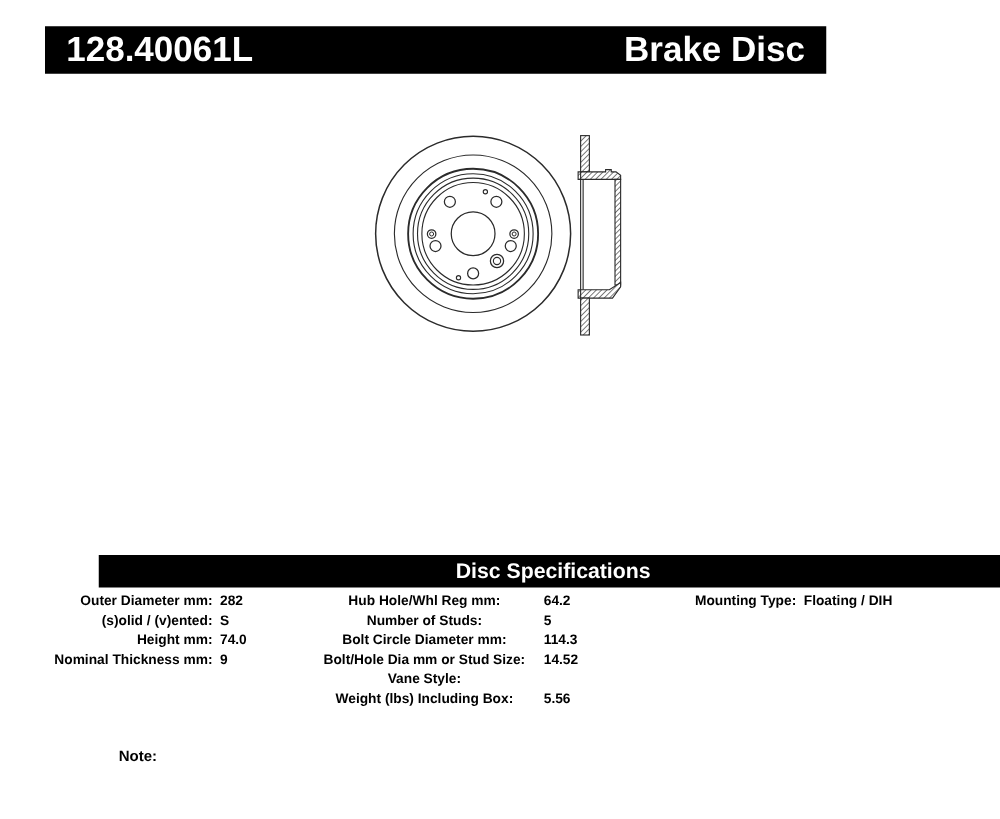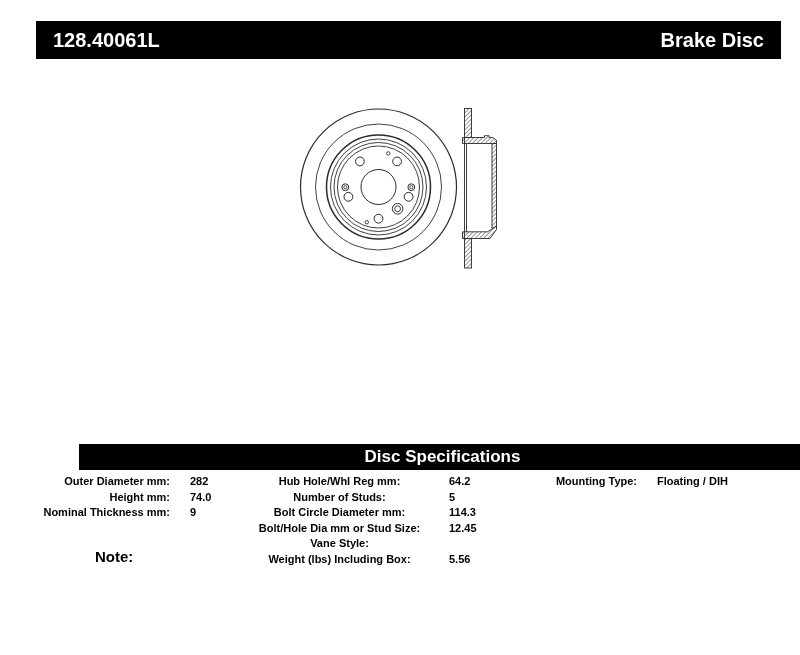--- a/index.html
+++ b/index.html
@@ -13,49 +13,49 @@
   .page { position: relative; width: 800px; height: 655px; background: #fff; }
 
   .black-bar {
     position: absolute;
     background: #000;
     color: #fff;
     font-weight: bold;
     box-sizing: border-box;
   }
   .header-bar {
-    left: 36px; top: 21px; width: 745px; height: 38px;
+    left: 36px; top: 21px; width: 625px; height: 38px;
     display: flex; justify-content: space-between; align-items: center;
     padding: 0 17px;
-    font-size: 20px;
+    font-size: 28px;
     letter-spacing: 0px;
   }
   .specs-bar {
     left: 36px; top: 444px; width: 727px; height: 26px;
     display: flex; justify-content: center; align-items: center;
     font-size: 17px;
     margin-left: 43px;
   }
 
   .drawing-svg { position: absolute; left: 286px; top: 96px; }
 
   .spec-col { position: absolute; top: 474px; font-size: 11px; font-weight: bold; }
   .spec-row { display: flex; height: 15.5px; line-height: 15.5px; white-space: nowrap; }
   .spec-label { display: inline-block; text-align: right; }
-  .spec-value { display: inline-block; margin-left: 20px; text-align: right; }
+  .spec-value { display: inline-block; margin-left: 6px; text-align: right; }
   .col-left  { left: 10px; }
   .col-left  .spec-label { width: 160px; text-align: right; }
   .col-mid   { left: 250px; }
   .col-mid   .spec-label { width: 179px; text-align: center; }
   .col-right { left: 470px; }
   .col-right .spec-label { width: 167px; }
 
   .note-line {
-    position: absolute; left: 95px; top: 548px;
-    font-size: 15px; font-weight: bold;
+    position: absolute; left: 95px; top: 598px;
+    font-size: 12px; font-weight: bold;
   }
 </style>
 </head>
 <body>
 
 <div class="page">
 
   <div class="black-bar header-bar">
     <span>128.40061L</span>
     <span>Brake Disc</span>
@@ -116,20 +116,24 @@
   <div class="black-bar specs-bar">
     <span>Disc Specifications</span>
   </div>
 
   <div class="spec-col col-left">
     <div class="spec-row">
       <span class="spec-label">Outer Diameter mm:</span>
       <span class="spec-value">282</span>
     </div>
     <div class="spec-row">
+      <span class="spec-label">(s)olid / (v)ented:</span>
+      <span class="spec-value">S</span>
+    </div>
+    <div class="spec-row">
       <span class="spec-label">Height mm:</span>
       <span class="spec-value">74.0</span>
     </div>
     <div class="spec-row">
       <span class="spec-label">Nominal Thickness mm:</span>
       <span class="spec-value">9</span>
     </div>
   </div>
 
   <div class="spec-col col-mid">
@@ -140,21 +144,21 @@
     <div class="spec-row">
       <span class="spec-label">Number of Studs:</span>
       <span class="spec-value">5</span>
     </div>
     <div class="spec-row">
       <span class="spec-label">Bolt Circle Diameter mm:</span>
       <span class="spec-value">114.3</span>
     </div>
     <div class="spec-row">
       <span class="spec-label">Bolt/Hole Dia mm or Stud Size:</span>
-      <span class="spec-value">12.45</span>
+      <span class="spec-value">14.52</span>
     </div>
     <div class="spec-row">
       <span class="spec-label">Vane Style:</span>
       <span class="spec-value"></span>
     </div>
     <div class="spec-row">
       <span class="spec-label">Weight (lbs) Including Box:</span>
       <span class="spec-value">5.56</span>
     </div>
   </div>

